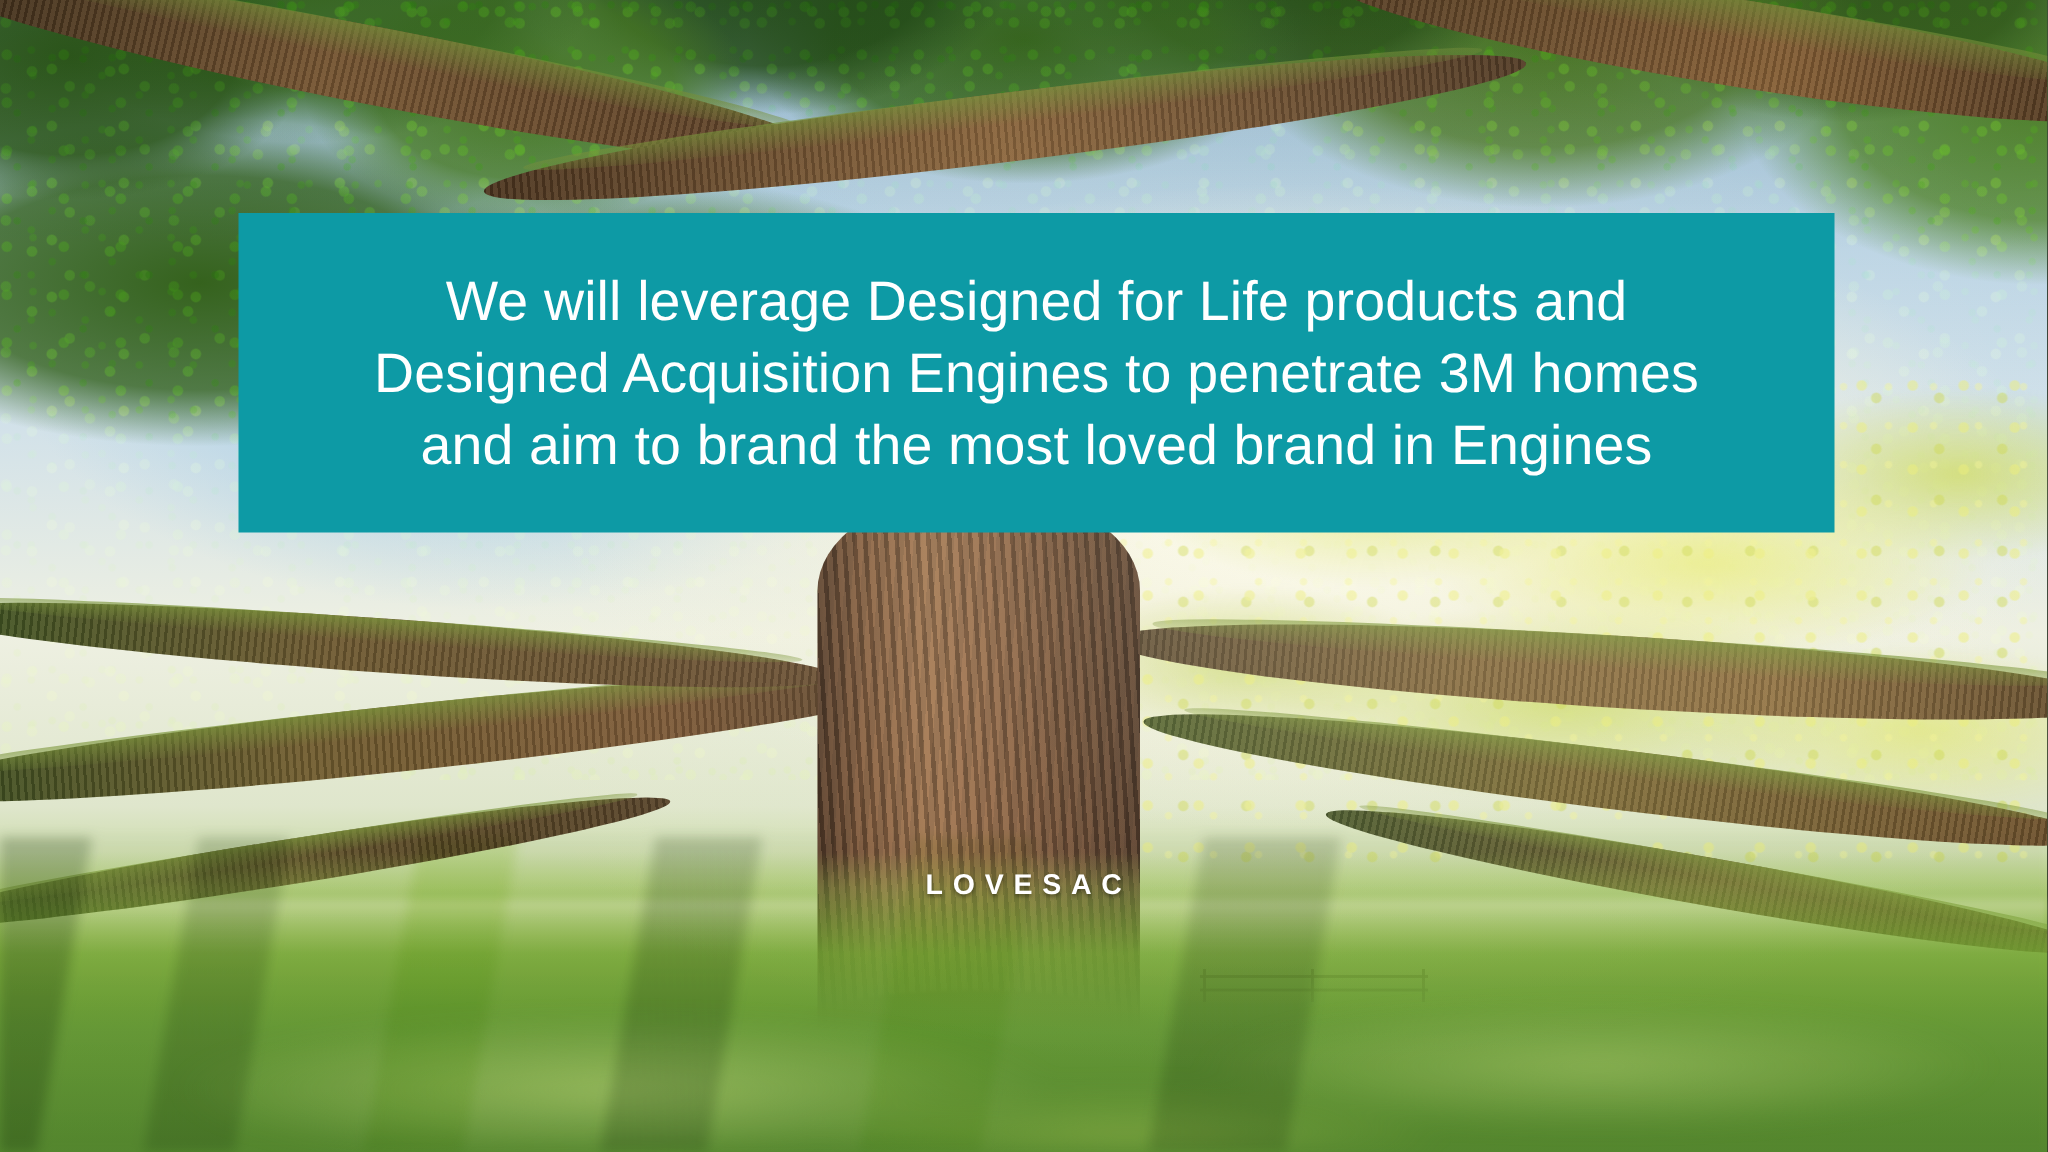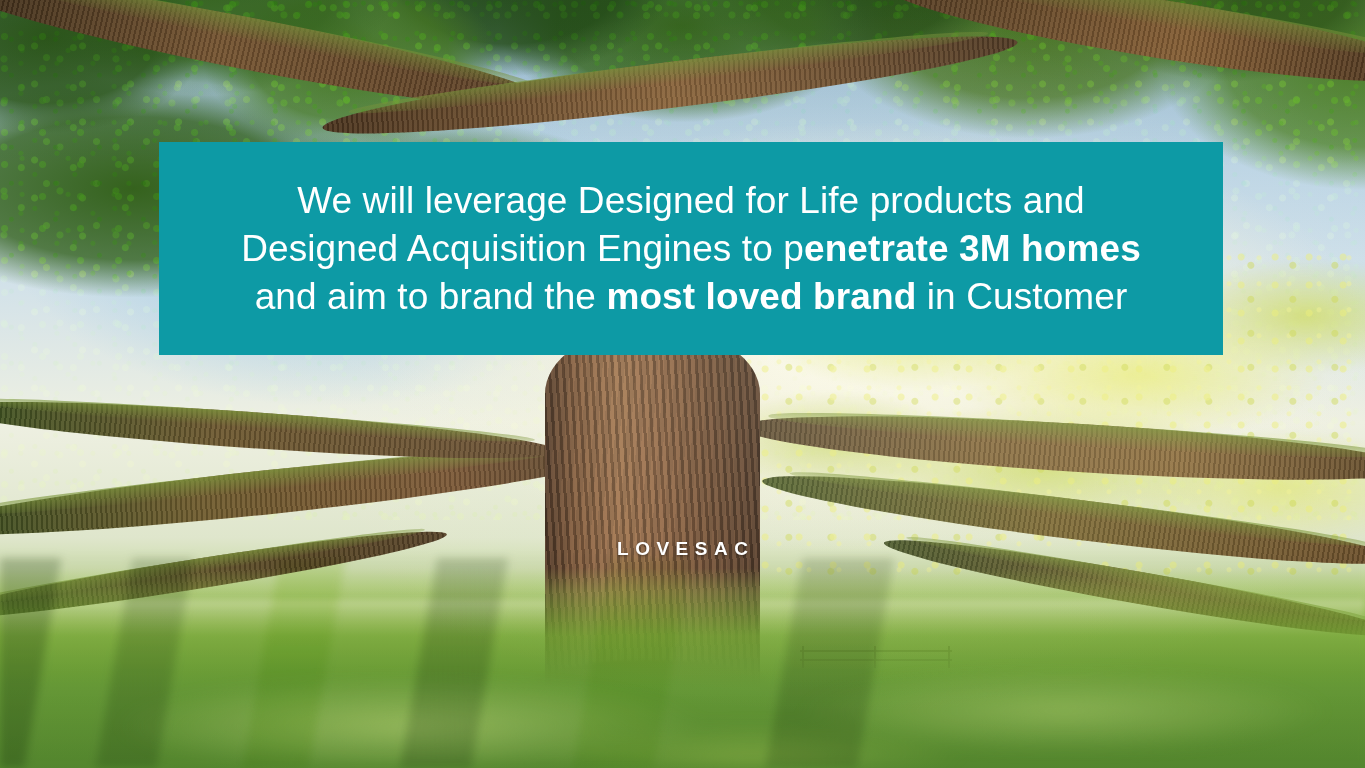--- a/index.html
+++ b/index.html
@@ -168,26 +168,26 @@
   .card-text{
     width:100%;
     text-align:center;
     color:#ffffff;
     font-size:37px;
     font-weight:400;
     line-height:48px;
     letter-spacing:.1px;
     padding:0 22px;
   }
-  .card-text b{font-weight:700;}
+  .card-text b{font-weight:400;}
   .card-text .ln{display:block;white-space:nowrap;}
 
   
   .wordmark{
-    position:absolute;left:0;right:0;top:538px;
+    position:absolute;left:0;right:0;top:580px;
     text-align:center;
     color:#ffffff;
     font-size:19px;
     font-weight:600;
     letter-spacing:6.5px;
     text-indent:6.5px;
     text-shadow:0 1px 3px rgba(0,0,0,.45);
     pointer-events:none;
   }
 
@@ -274,20 +274,20 @@
 
   <div class="card">
     <div class="card-text">
       <span class="ln">
         <span>We will leverage Designed for Life products and</span>
       </span>
       <span class="ln">
         <span>Designed Acquisition Engines to p</span><b>enetrate 3M homes</b>
       </span>
       <span class="ln">
-        <span>and aim to brand the </span><b>most loved brand</b><span> in Customer</span>
+        <span>and aim to brand the </span><b>most loved brand</b><span> in Engines</span>
       </span>
     </div>
   </div>
 
   <div class="wordmark">LOVESAC</div>
 
 </div>
 
 </body></html>

